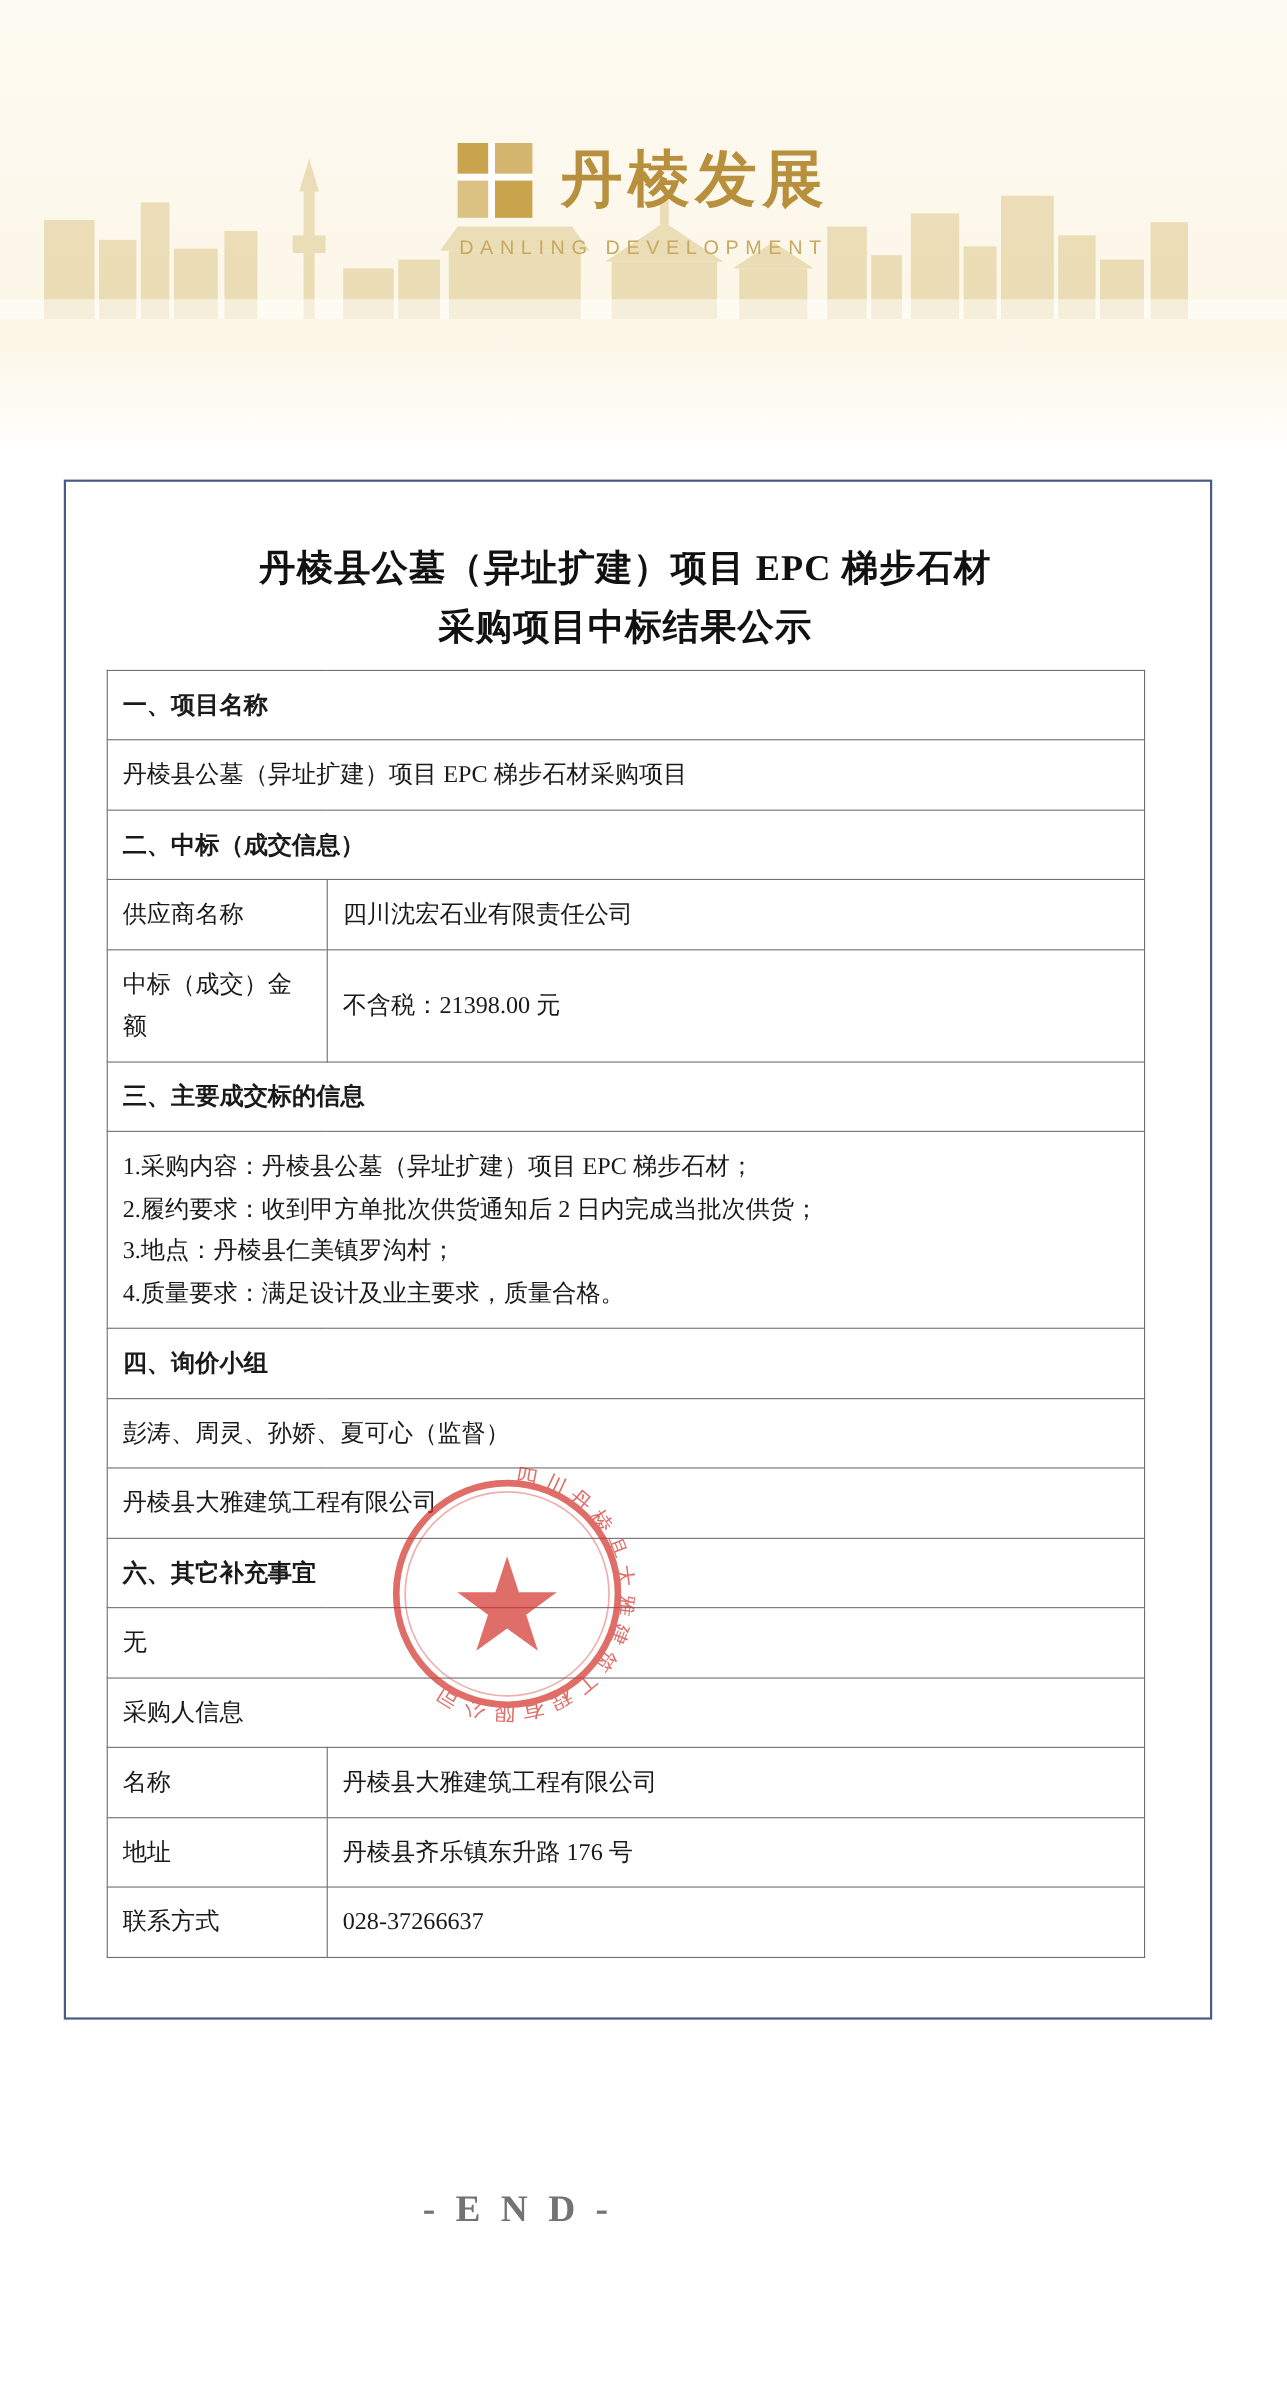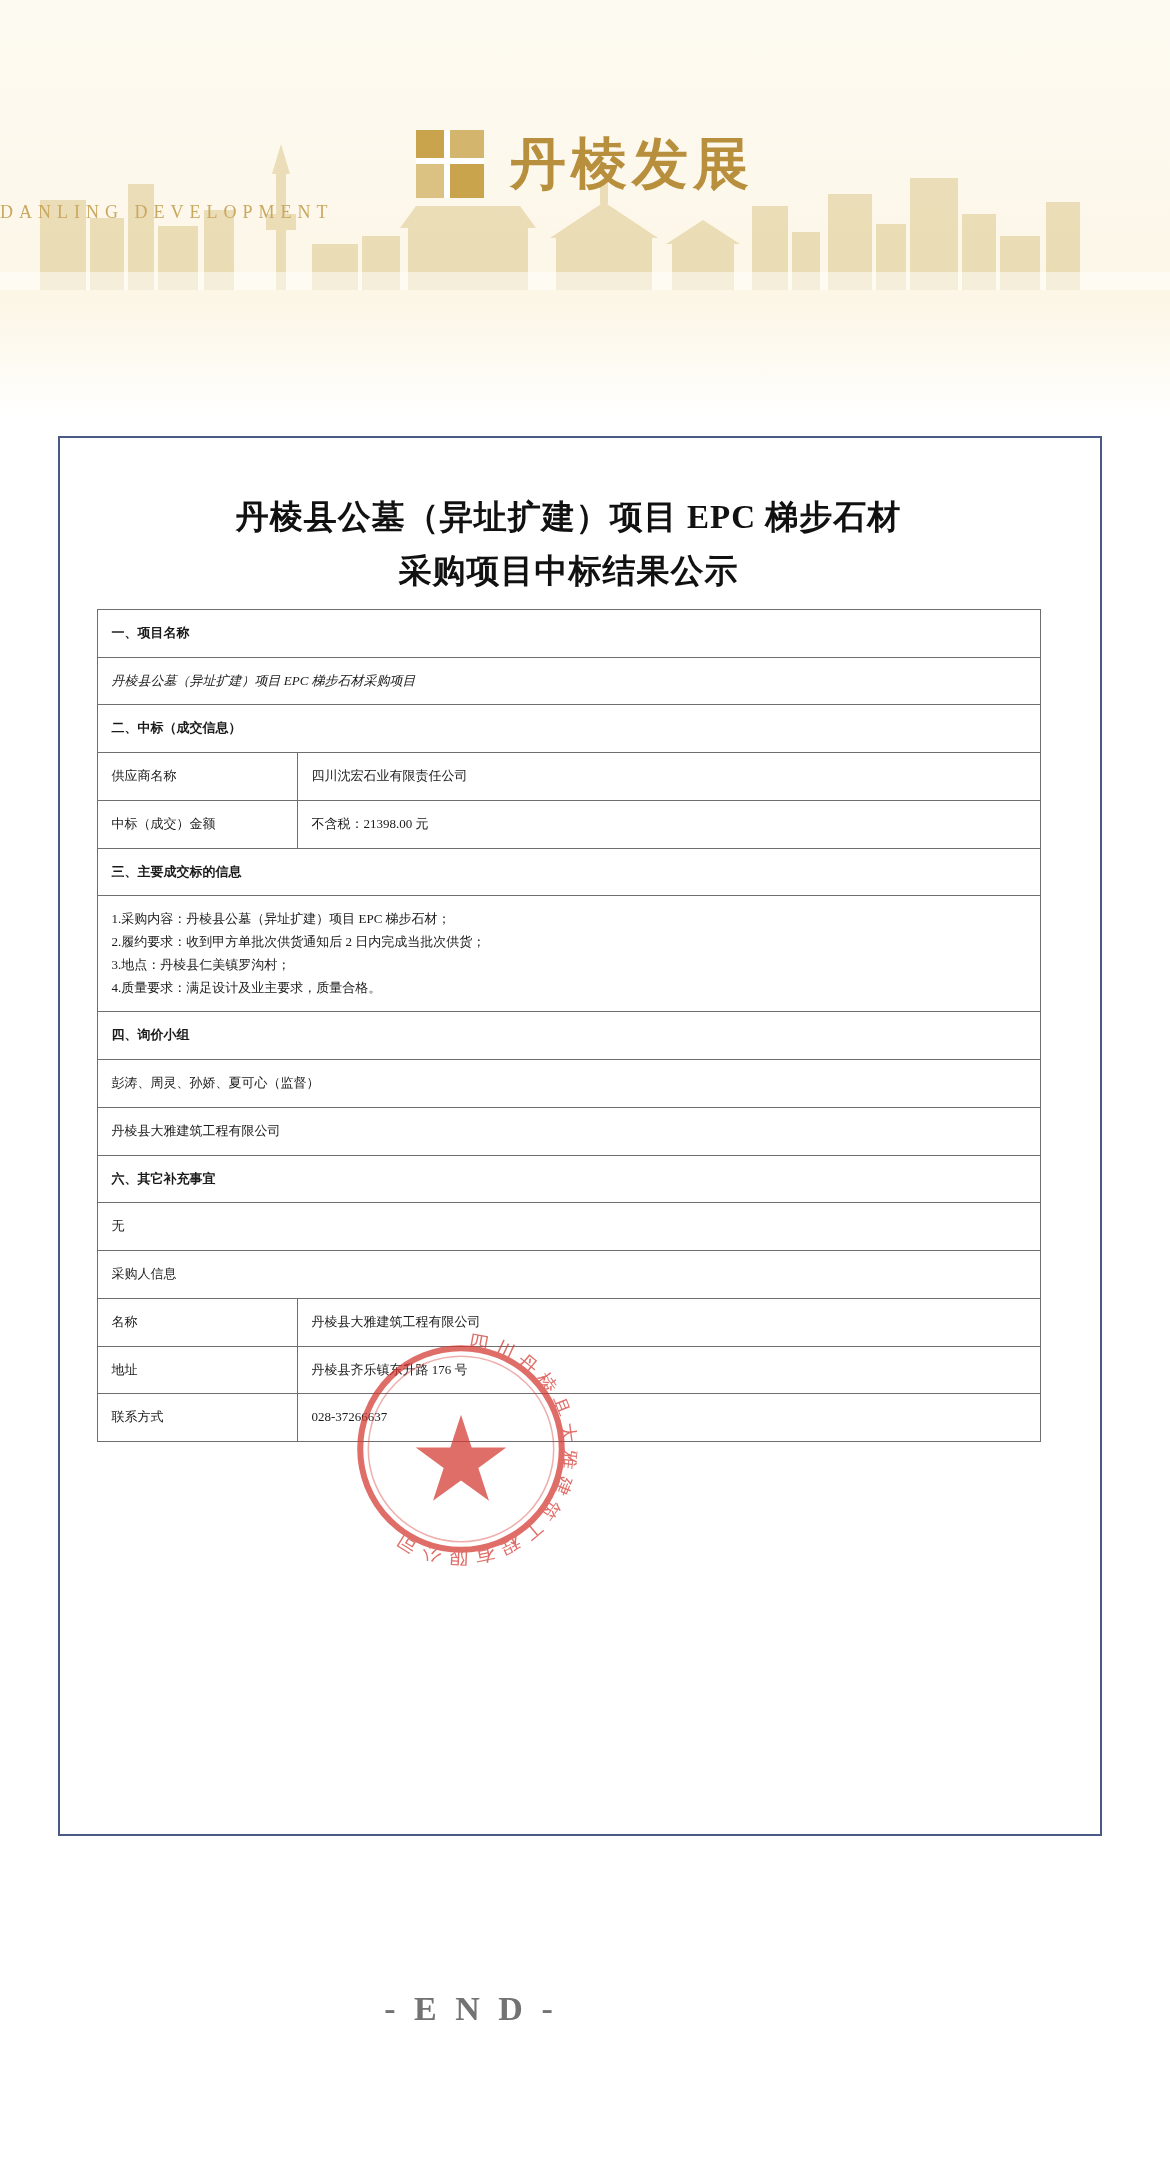--- a/index.html
+++ b/index.html
@@ -63,26 +63,26 @@
   }
   .logo-cn {
     font-family: "Liberation Serif", serif;
     font-size: 56px;
     font-weight: 700;
     letter-spacing: 5px;
     color: #b8903d;
     line-height: 1.05;
   }
   .logo-en {
-    margin-top: 0;
-    font-family: Liberation Serif, serif;
+    margin-top: 12px;
+    font-family: Liberation Sans, sans-serif;
     font-size: 18px;
     letter-spacing: 6px;
     color: #c9a85f;
-    text-align: left;
+    text-align: center;
   }
 
   
   .doc-frame {
     position: absolute;
     left: 58px;
     top: 436px;
     width: 1044px;
     height: 1400px;
     border: 2px solid #4a5a86;
@@ -101,21 +101,21 @@
     color: #111;
     margin: 12px 0 6px 0;
   }
 
   
   table.notice {
     width: 944px;
     margin: 10px auto 0 auto;
     border-collapse: collapse;
     table-layout: fixed;
-    font-size: 13px;
+    font-size: 22px;
     position: relative;
     z-index: 2;
   }
   table.notice td {
     border: 1px solid #6f6f6f;
     padding: 12px 14px;
     vertical-align: middle;
     line-height: 1.75;
     color: #1a1a1a;
     background: transparent;
@@ -129,21 +129,20 @@
   td.multi {
     line-height: 2.0;
     padding-top: 14px;
     padding-bottom: 16px;
   }
   td.multi div {
     white-space: nowrap;
   }
   .cell-sub {
     padding-left: 4px;
-    font-style: italic;
   }
 
   
   .stamp {
     position: absolute;
     left: 330px;
     top: 1318px;
     width: 262px;
     height: 262px;
     z-index: 5;

